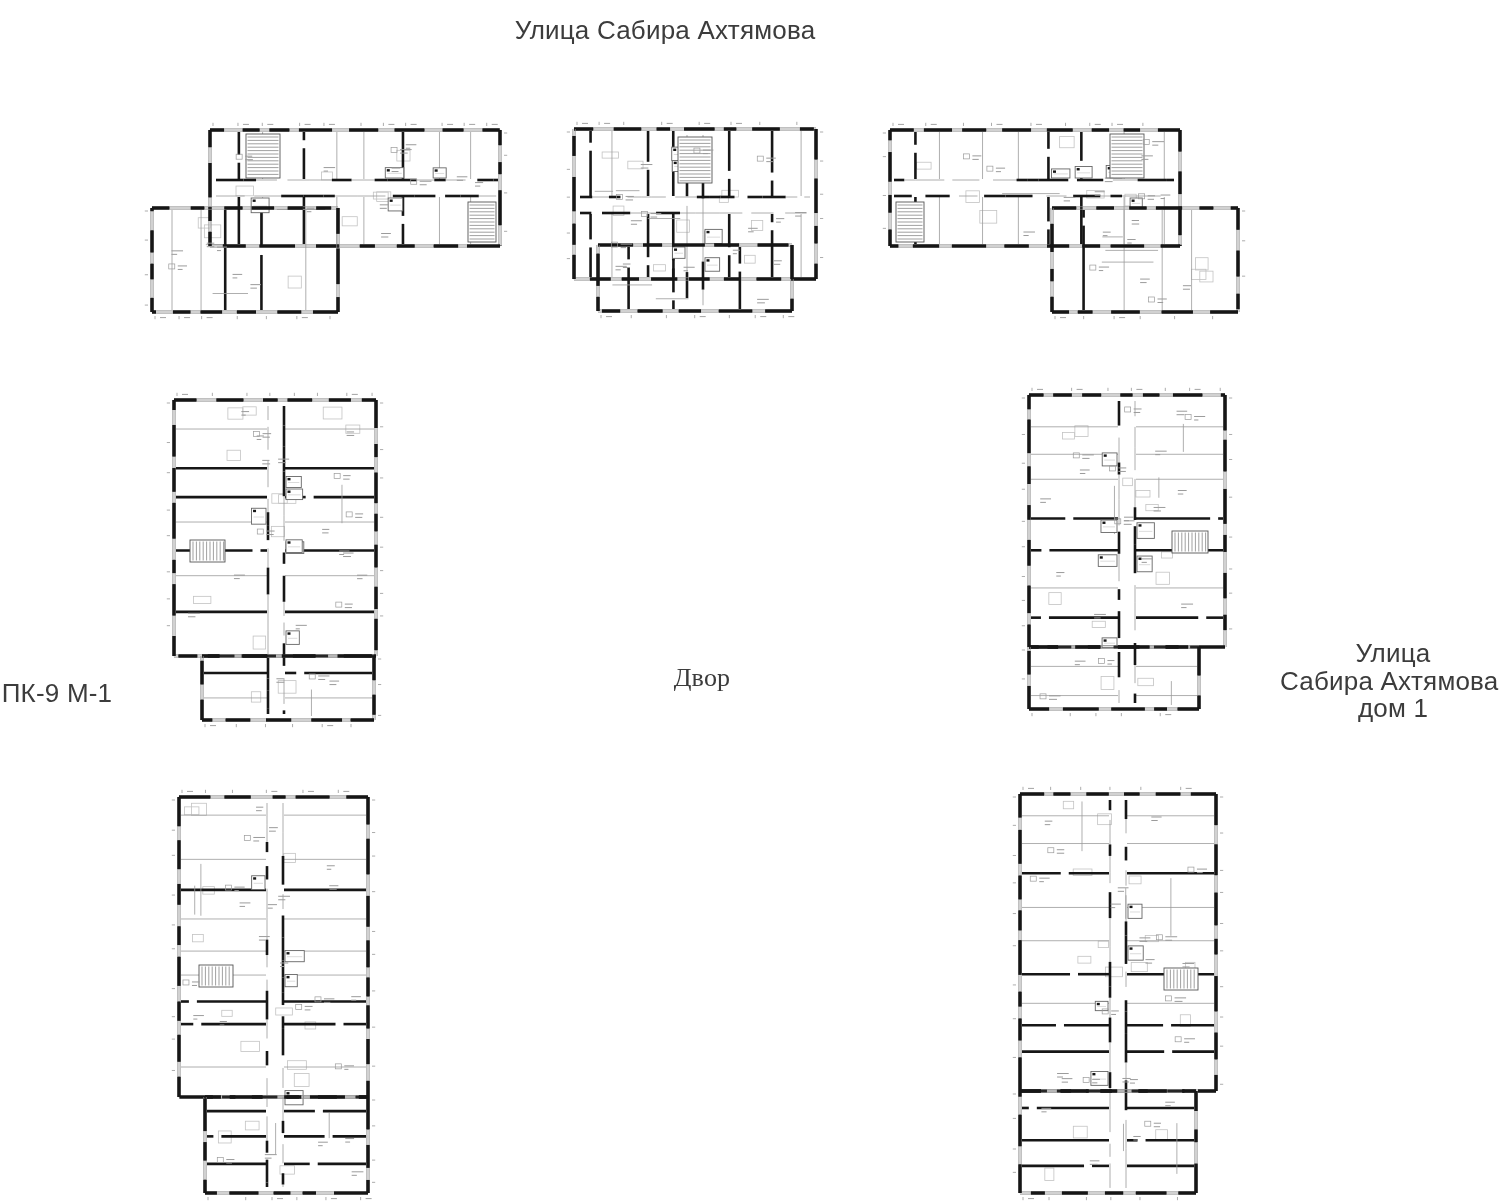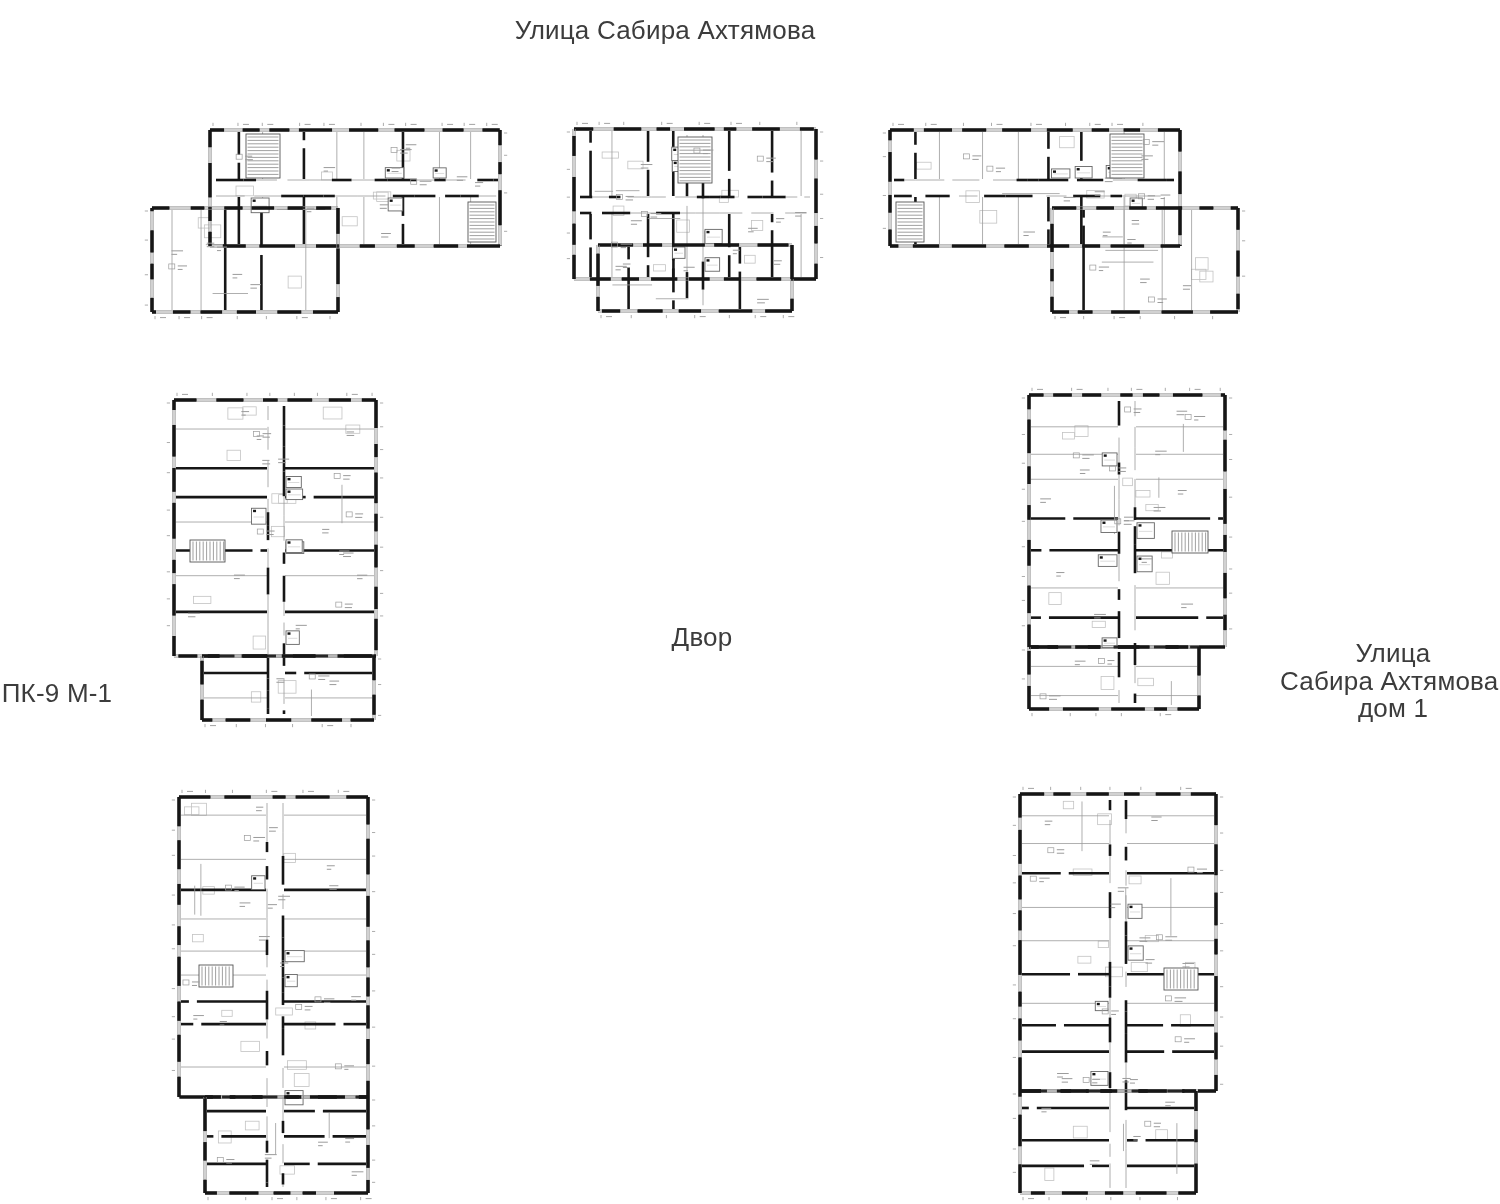--- a/index.html
+++ b/index.html
@@ -11,21 +11,21 @@
   .label.multi span{display:block;}
   #plans{position:absolute;left:0;top:0;width:100%;height:100%;}
   .plan{position:absolute;display:block;}
 </style>
 </head>
 <body>
 
 <div id="page">
   <div class="label" style="left:665px;top:17px;">Улица Сабира Ахтямова</div>
   <div class="label" style="left:57px;top:664px;margin-top:16px;">ПК-9 М-1</div>
-  <div class="label" style="left:702px;top:624px;">Двор</div>
+  <div class="label" style="left:702px;top:664px;font-family:Liberation Serif, serif;">Двор</div>
   <div class="label multi" style="left:1393px;top:640px;">
     <span>Улица</span>
     <span>Сабира Ахтямова,</span>
     <span>дом 1</span>
   </div>
   <div id="plans">
       <svg viewBox="-8 -8 368 204" width="368" height="204" class="plan" style="left: 142px; top: 120px;">
         <rect x="60" y="2" width="290" height="116" fill="#ffffff"></rect>
         <rect x="2" y="80" width="186" height="104" fill="#ffffff"></rect>
         <rect x="60" y="2" width="290" height="116" fill="none" stroke="#9b9b9b" stroke-width="0.7"></rect>

